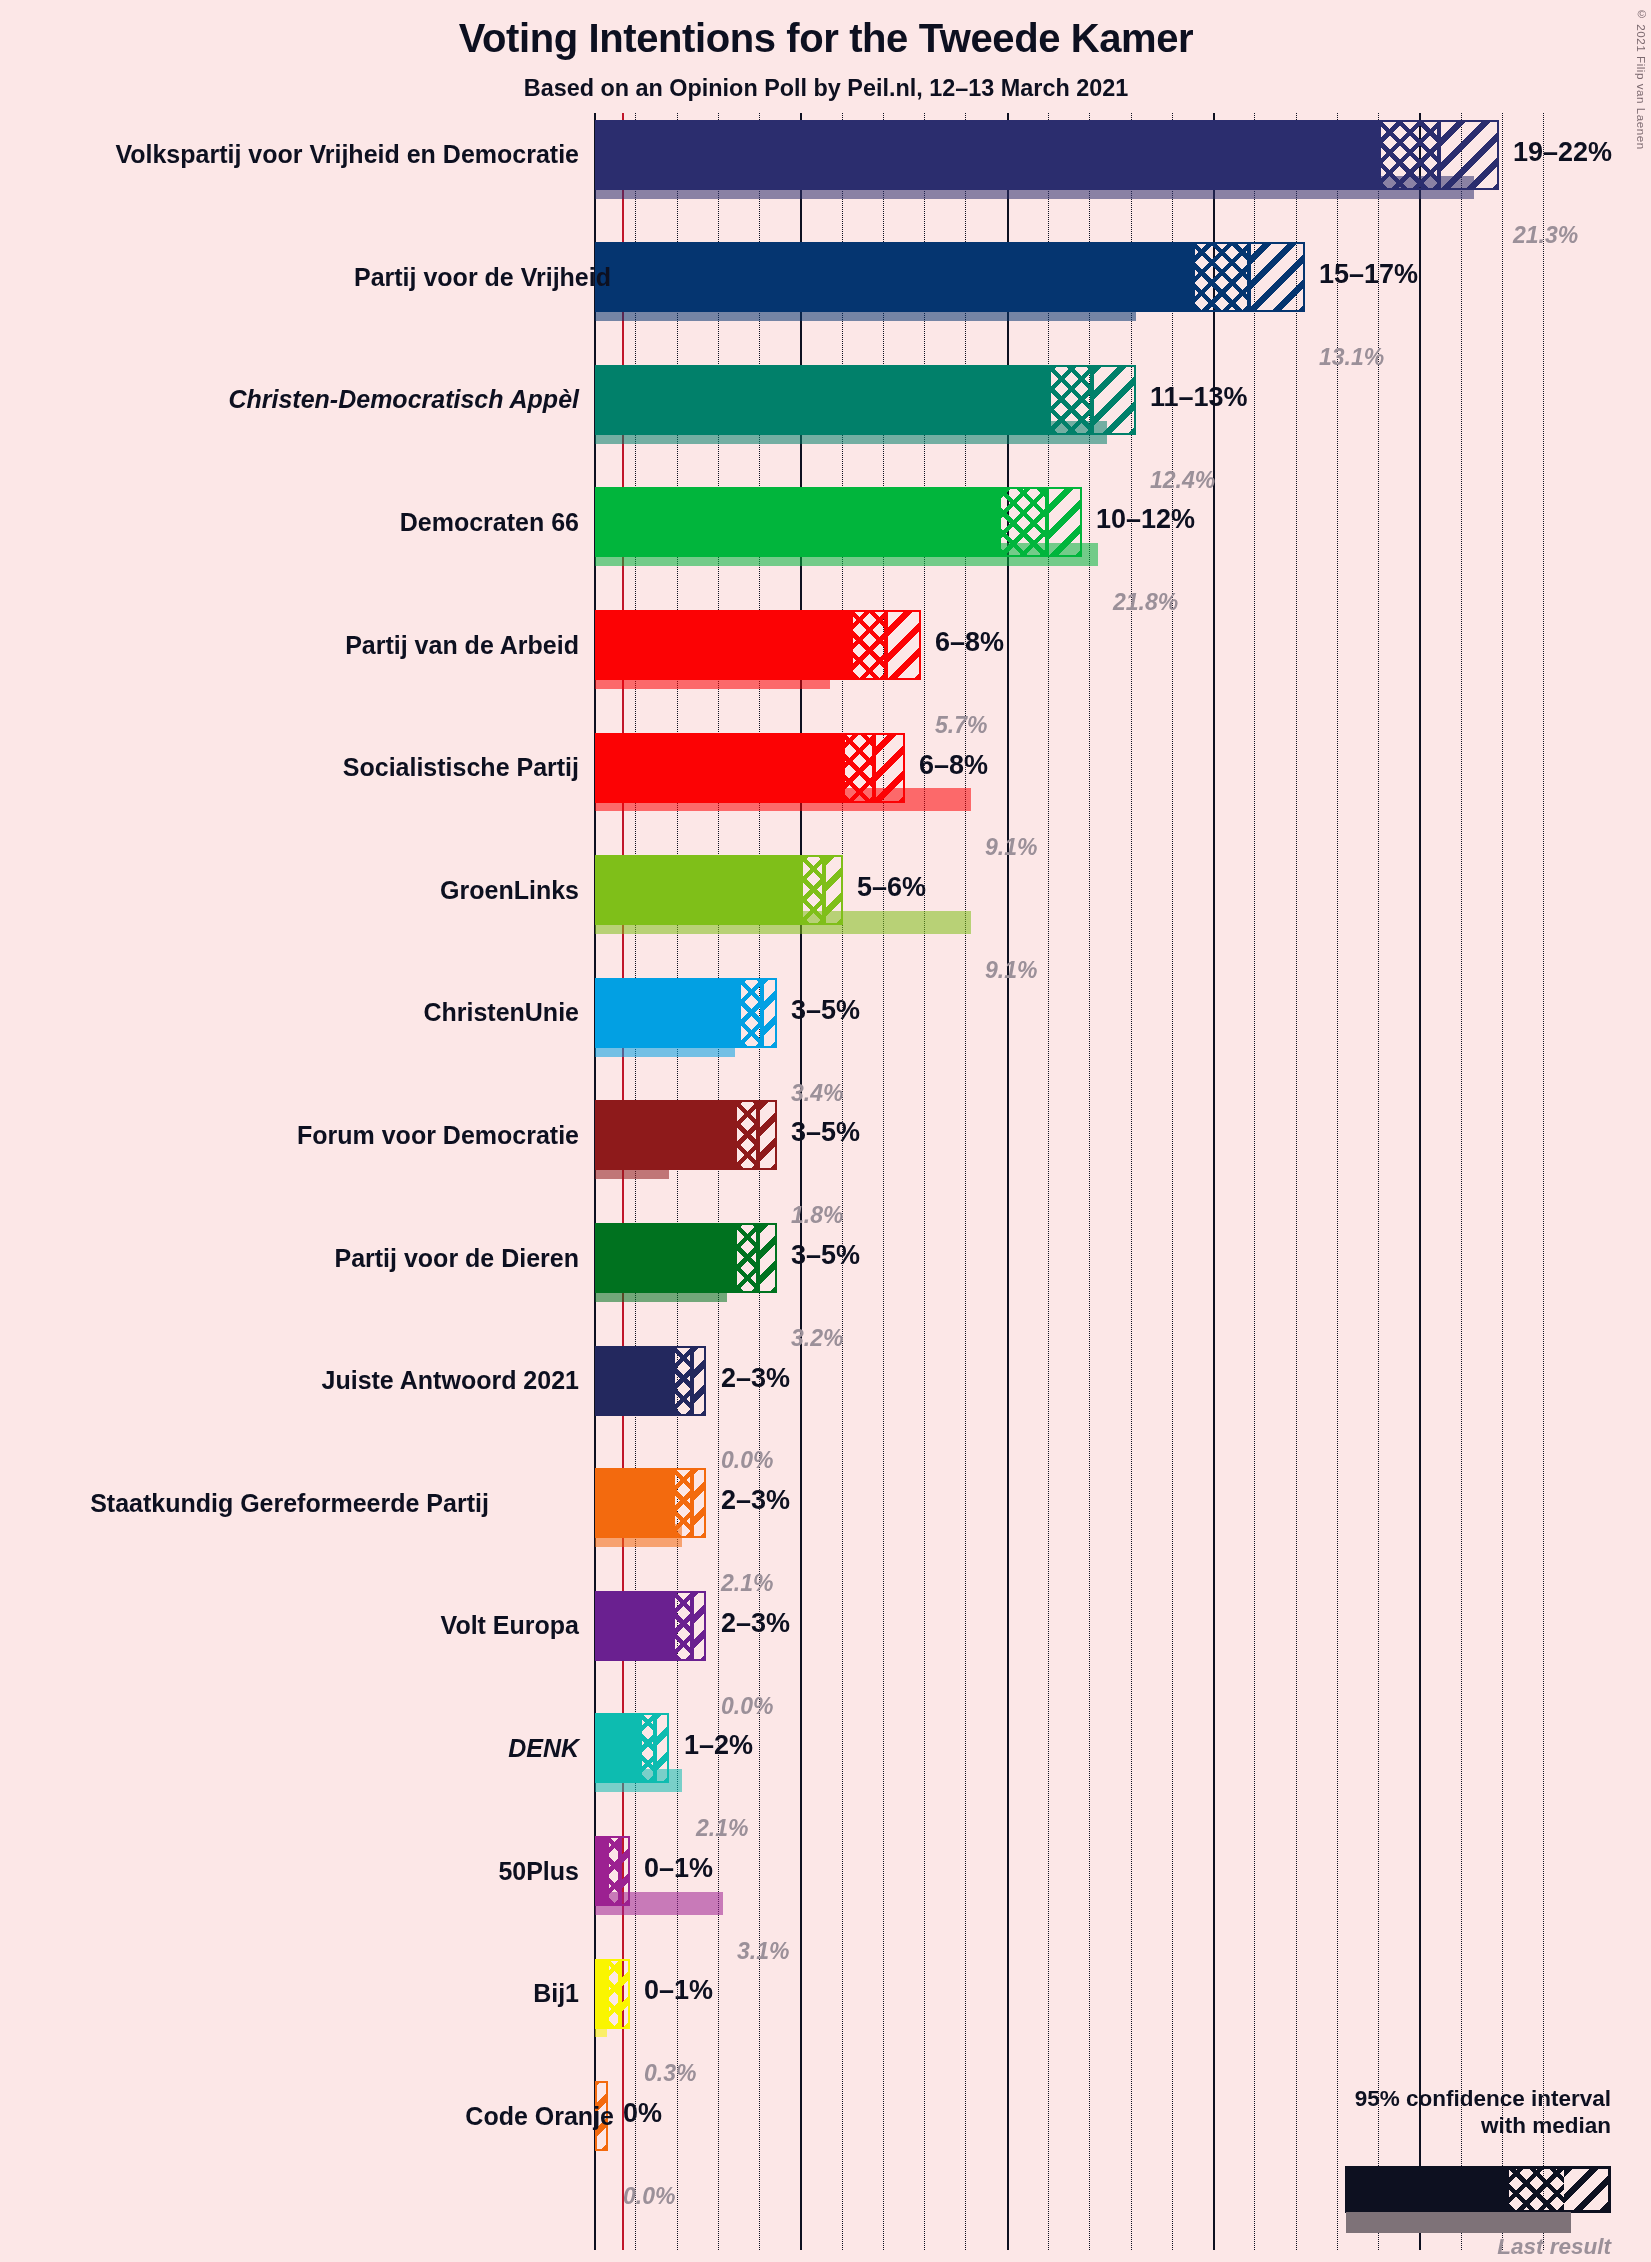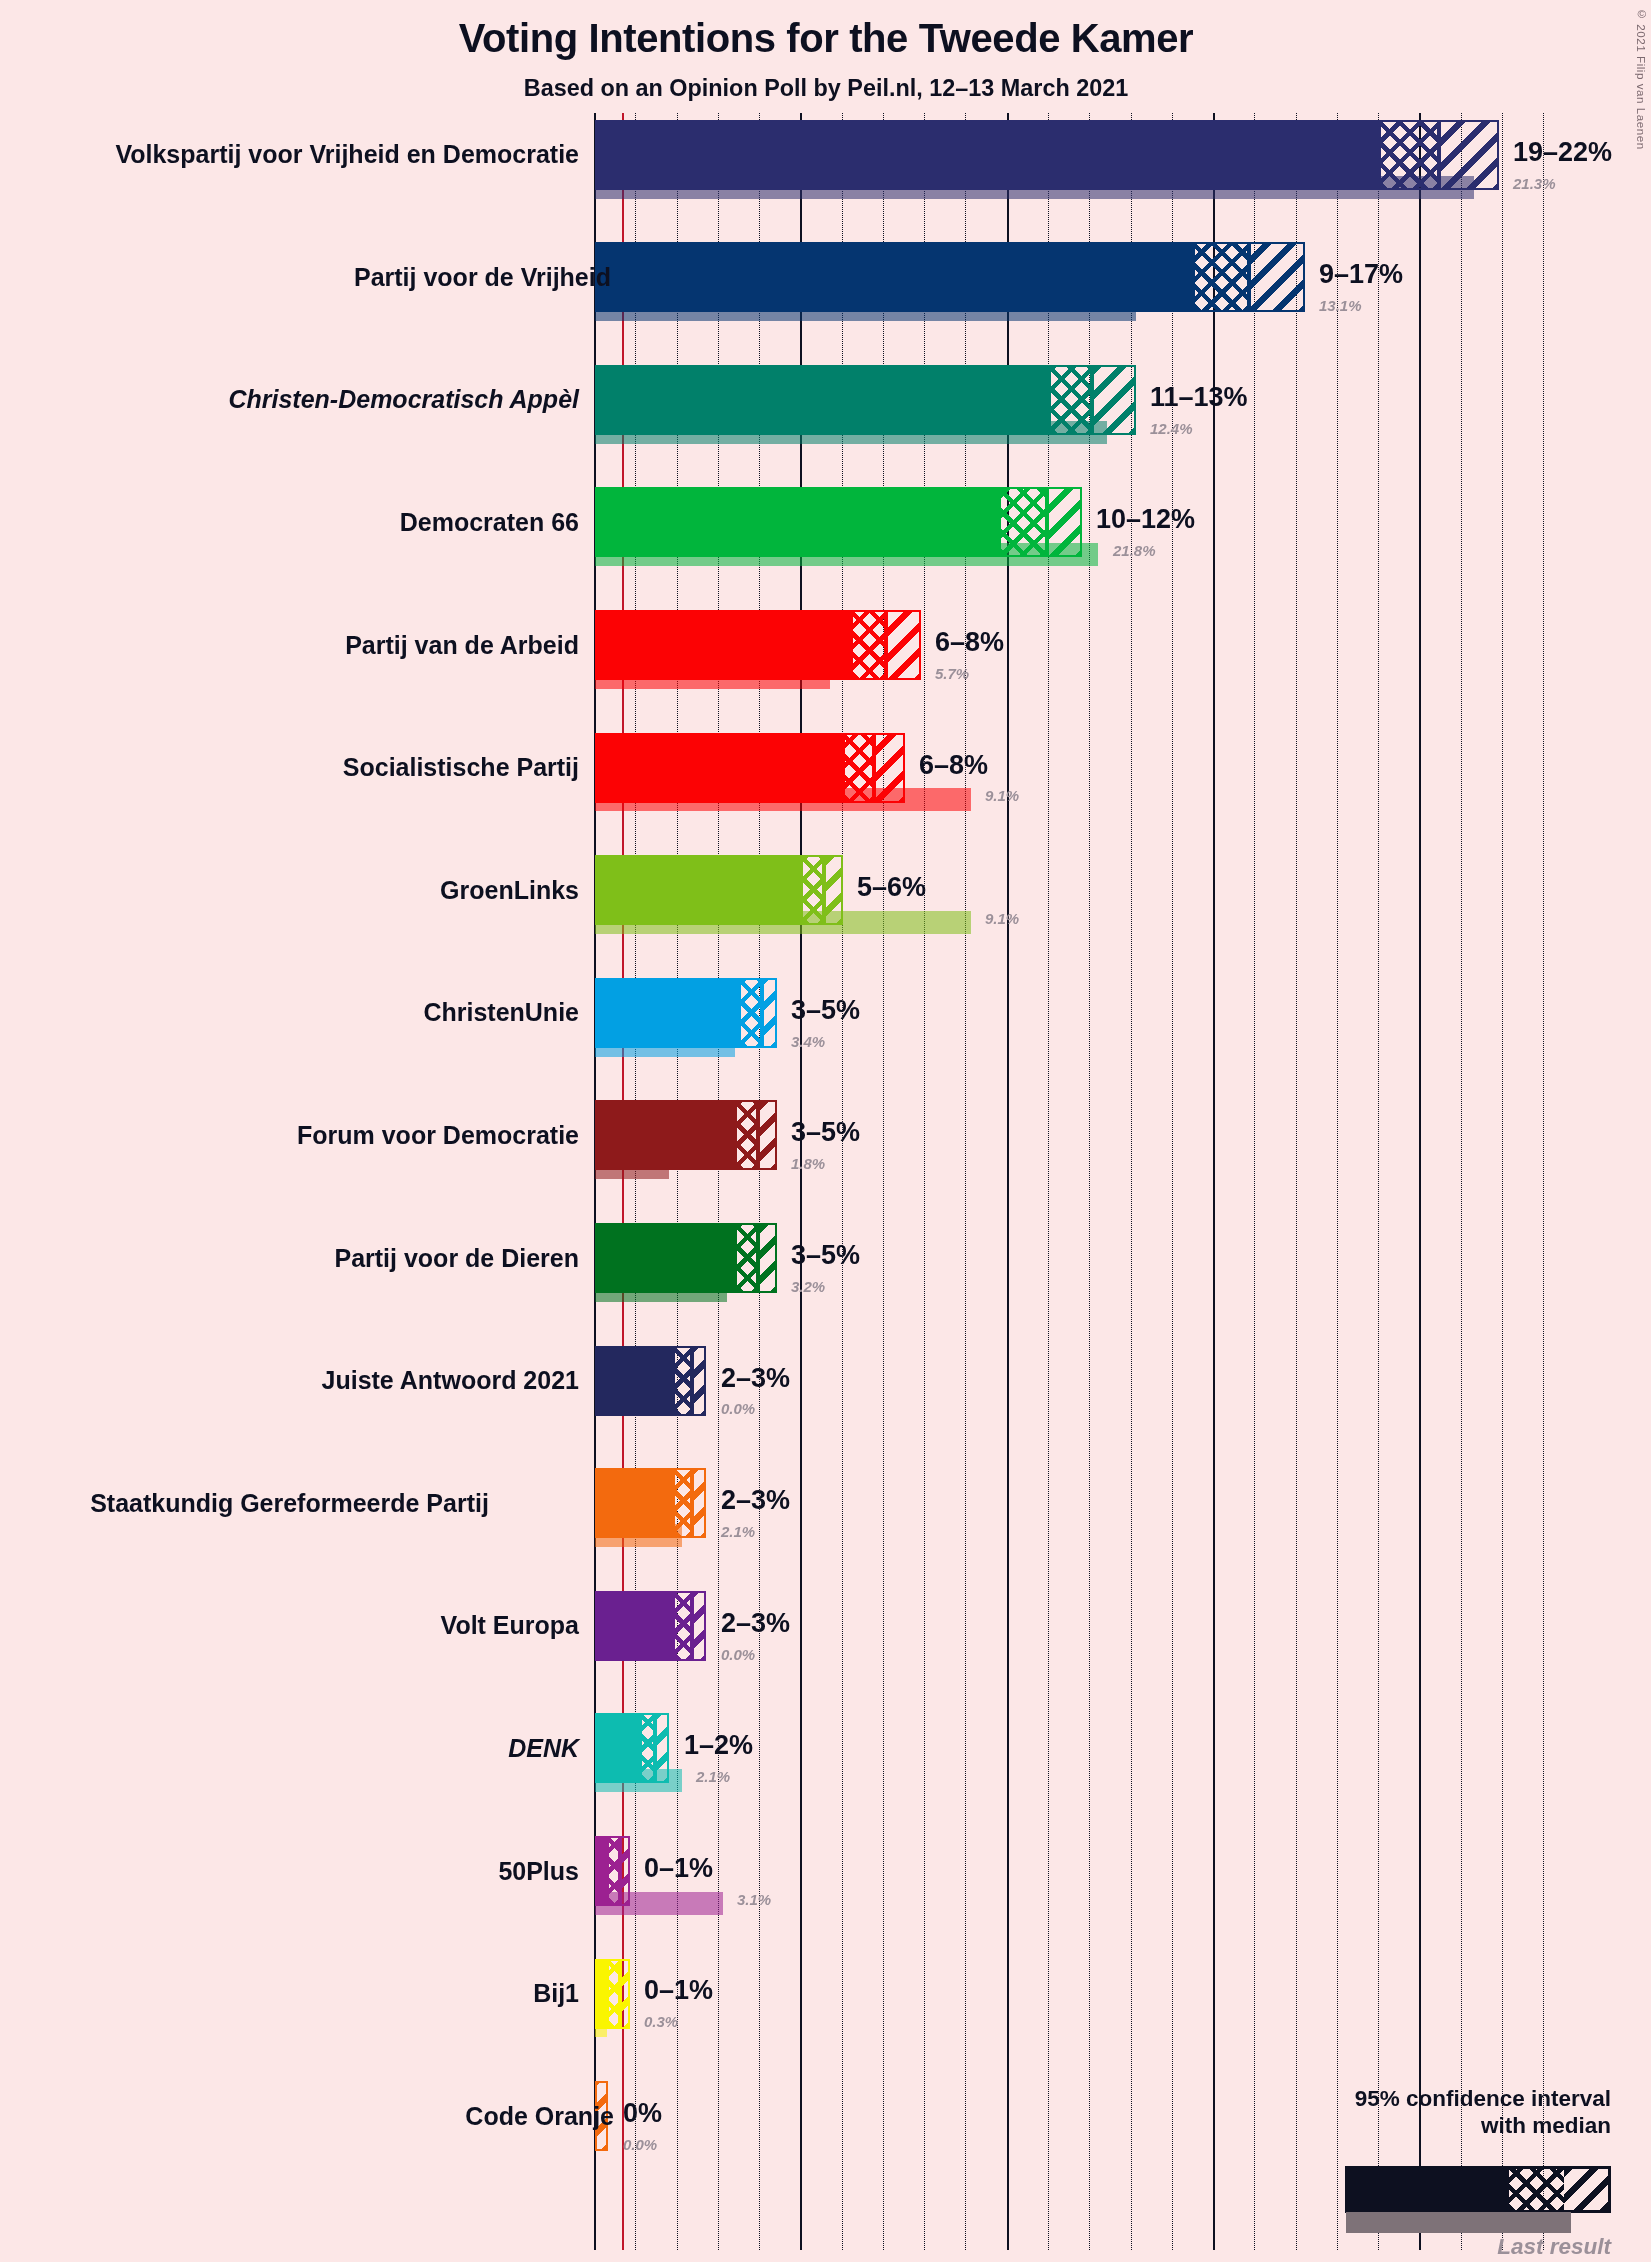--- a/index.html
+++ b/index.html
@@ -64,22 +64,22 @@
   .seg-solid{position:absolute;top:0;bottom:0;}
   .seg-cross{position:absolute;top:0;bottom:0;}
   .seg-diag{position:absolute;top:0;bottom:0;}
   .valmain{
     position:absolute;
     font-size:27px;font-weight:bold;color:#0d1020;
     white-space:nowrap;line-height:1;
   }
   .valsub{
     position:absolute;
-    font-size:15px;font-style:italic;font-weight:bold;color:#9b9099;
-    white-space:nowrap;line-height:1;
+    font-size:23px;font-style:italic;font-weight:bold;color:#9b9099;
+    white-space:nowrap;line-height:1;margin-top:48px;
   }
   
   #legend{
     position:absolute;right:41px;top:2086px;width:504px;text-align:right;
   }
   #legend .l1,#legend .l2{
     font-size:22.5px;font-weight:bold;color:#0d1020;line-height:1.18;
   }
   #legbar{
     position:absolute;right:41px;top:2166px;width:266px;height:47px;
@@ -141,21 +141,21 @@
     <div class="valmain" style="left: 1513px; top: 139px;">19–22%</div>
     <div class="valsub" style="left: 1513px; top: 176px;">21.3%</div>
     <div class="lastbar" style="left: 595px; top: 298px; width: 541px; height: 23.4px; background: rgb(5, 53, 112);"></div>
     <div class="cibar" style="left: 595px; top: 242px; width: 710px; height: 70px; border: 2.7px solid rgb(5, 53, 112); box-sizing: border-box; overflow: hidden;">
       <div class="seg-solid" style="left: 0px; width: 598px; background: rgb(5, 53, 112);"></div>
       <div class="seg-cross" style="left: 598px; width: 54px; background-image: repeating-linear-gradient(45deg, rgb(5, 53, 112) 0px, rgb(5, 53, 112) 4.5px, transparent 4.5px, transparent 14.4px), repeating-linear-gradient(-45deg, rgb(5, 53, 112) 0px, rgb(5, 53, 112) 4.5px, transparent 4.5px, transparent 14.4px);"></div>
       <div class="seg-diag" style="left: 652px; width: 58px; background-image: repeating-linear-gradient(-45deg, rgb(5, 53, 112) 0px, rgb(5, 53, 112) 6.3px, transparent 6.3px, transparent 18px);"></div>
       <div style="position: absolute; top: 0px; bottom: 0px; left: 650px; width: 3.6px; background: rgb(5, 53, 112);"></div>
     </div>
     <div class="rowlabel" style="left: 0px; width: 579px; top: 265px; margin-left: 32px;">Partij voor de Vrijheid</div>
-    <div class="valmain" style="left: 1319px; top: 261px;">9–17%</div>
+    <div class="valmain" style="left: 1319px; top: 261px;">15–17%</div>
     <div class="valsub" style="left: 1319px; top: 298px;">13.1%</div>
     <div class="lastbar" style="left: 595px; top: 421px; width: 512px; height: 23.4px; background: rgb(1, 128, 106);"></div>
     <div class="cibar" style="left: 595px; top: 365px; width: 541px; height: 70px; border: 2.7px solid rgb(1, 128, 106); box-sizing: border-box; overflow: hidden;">
       <div class="seg-solid" style="left: 0px; width: 454px; background: rgb(1, 128, 106);"></div>
       <div class="seg-cross" style="left: 454px; width: 41px; background-image: repeating-linear-gradient(45deg, rgb(1, 128, 106) 0px, rgb(1, 128, 106) 4.5px, transparent 4.5px, transparent 14.4px), repeating-linear-gradient(-45deg, rgb(1, 128, 106) 0px, rgb(1, 128, 106) 4.5px, transparent 4.5px, transparent 14.4px);"></div>
       <div class="seg-diag" style="left: 495px; width: 45px; background-image: repeating-linear-gradient(-45deg, rgb(1, 128, 106) 0px, rgb(1, 128, 106) 6.3px, transparent 6.3px, transparent 18px);"></div>
       <div style="position: absolute; top: 0px; bottom: 0px; left: 493px; width: 3.6px; background: rgb(1, 128, 106);"></div>
     </div>
     <div class="rowlabel" style="left: 0px; width: 579px; top: 387px; font-style: italic;">Christen-Democratisch Appèl</div>
     <div class="valmain" style="left: 1150px; top: 384px;">11–13%</div>

